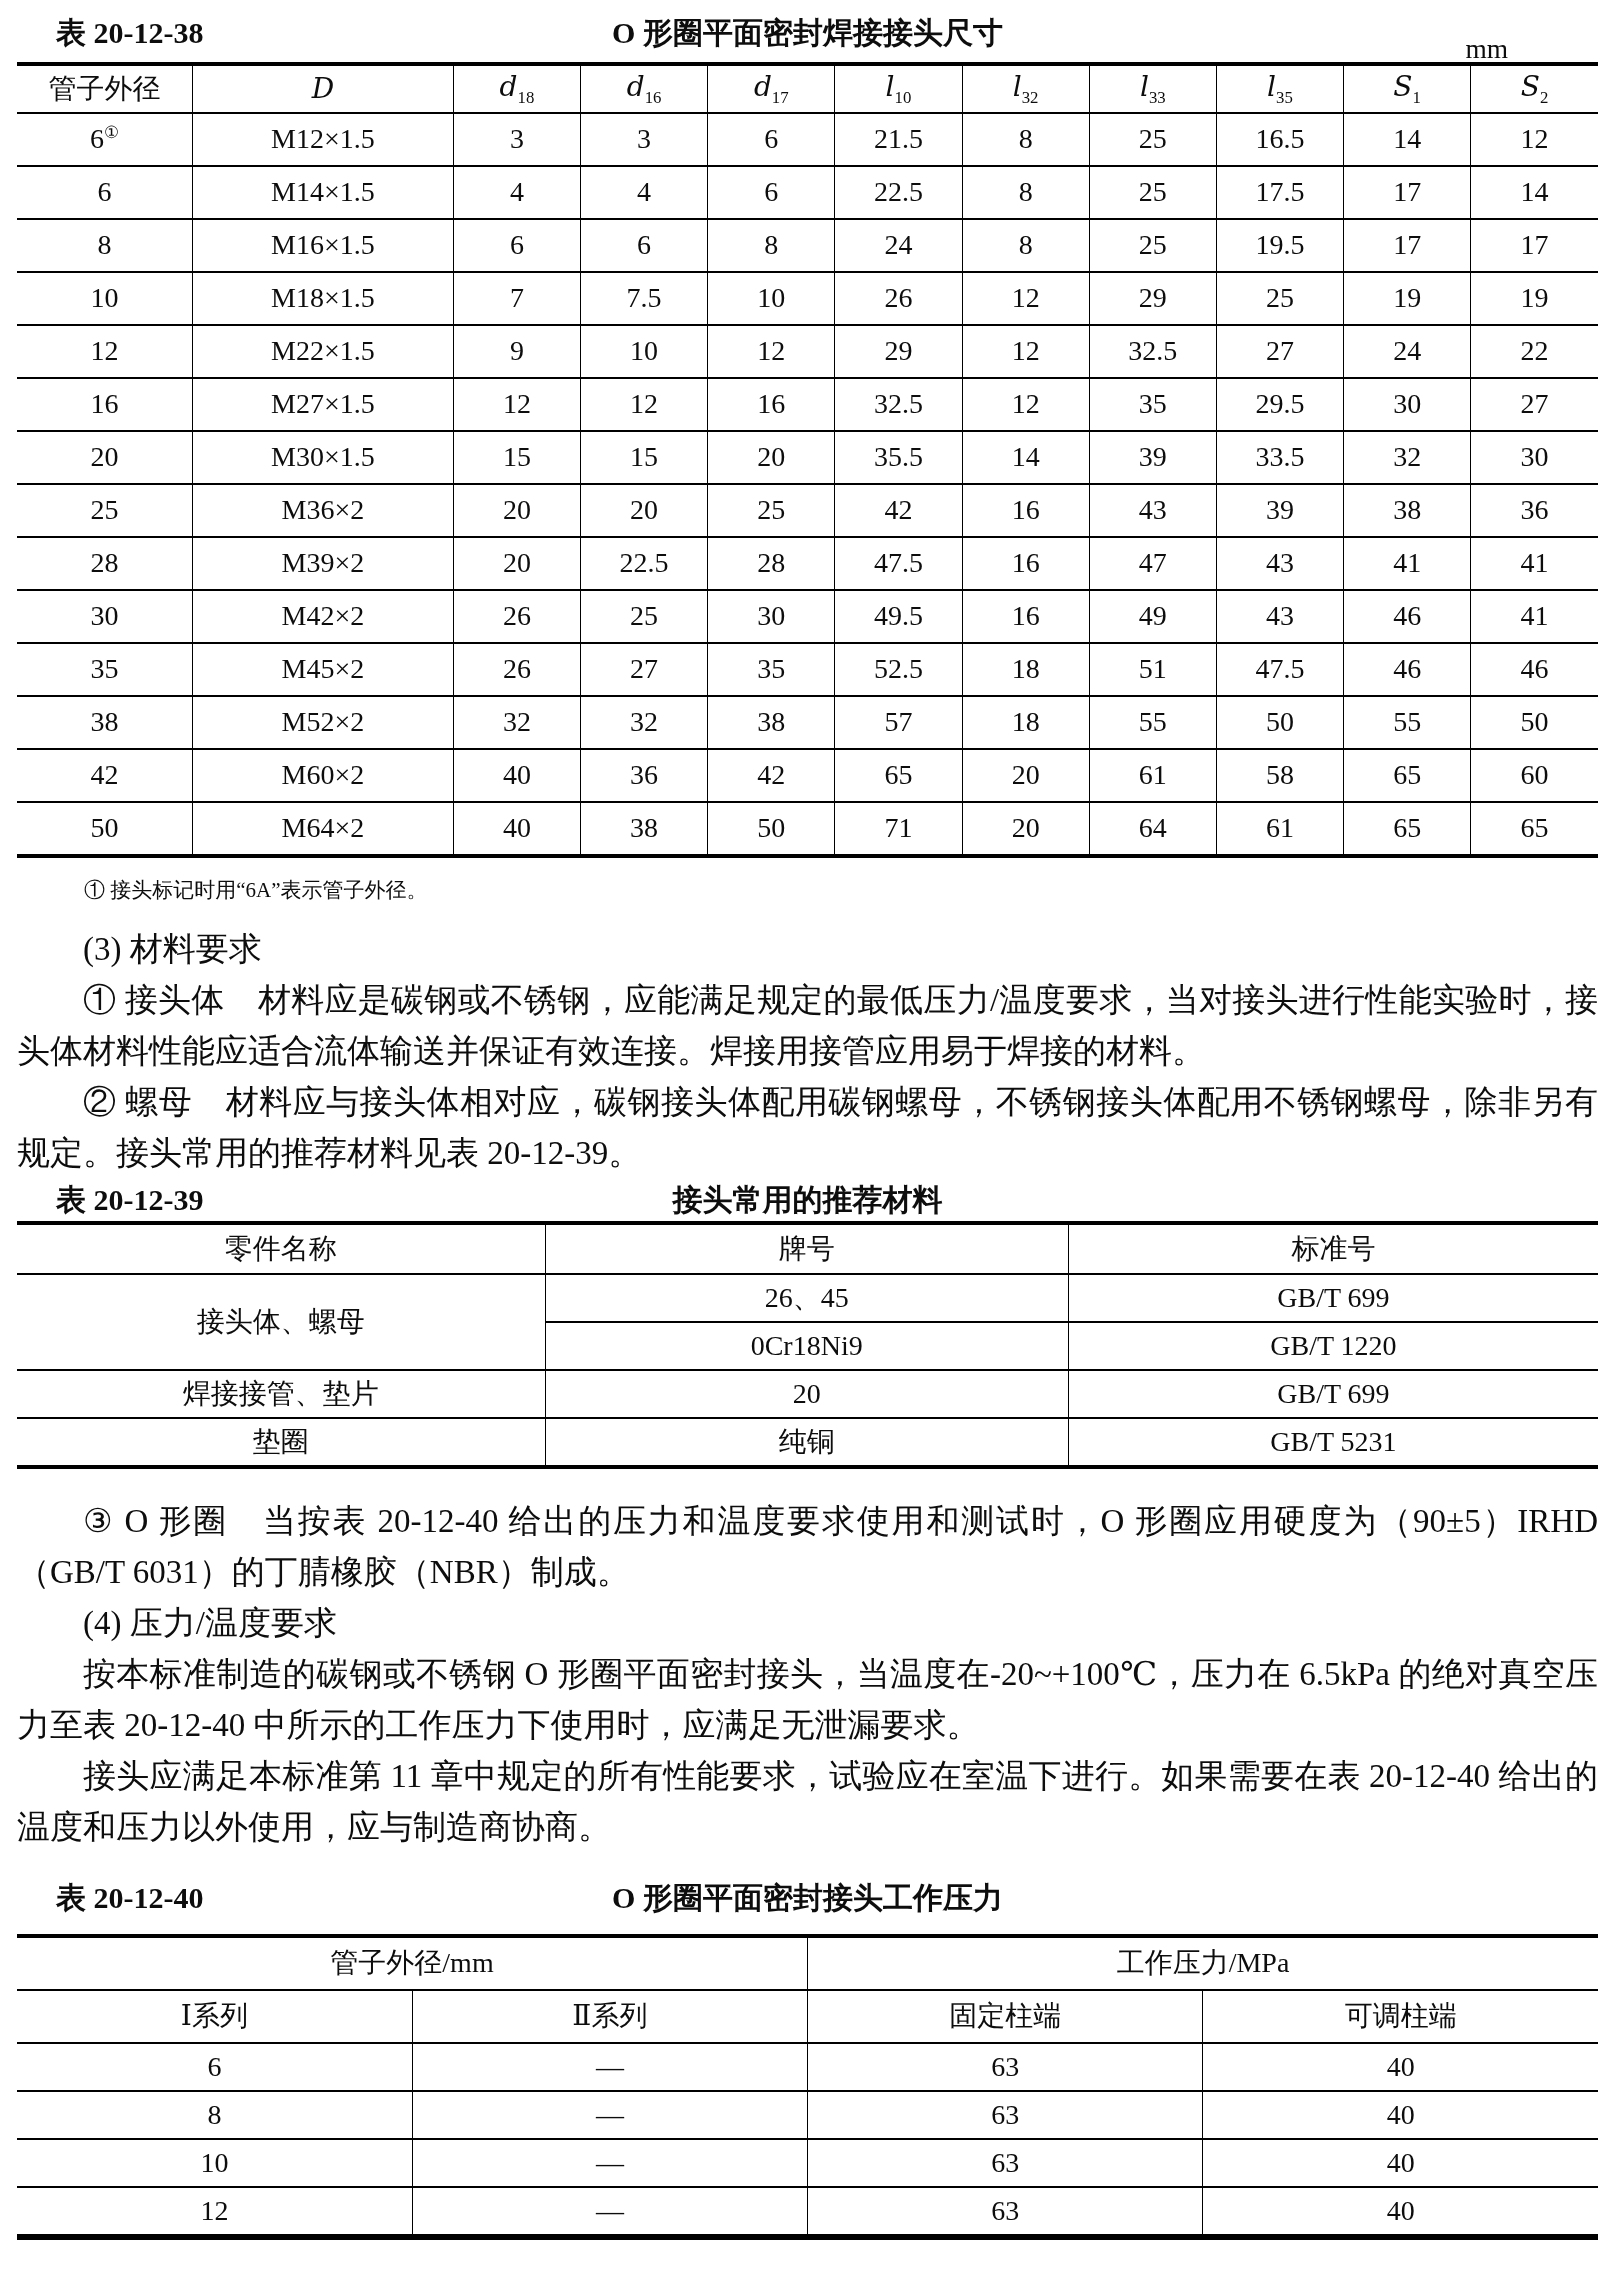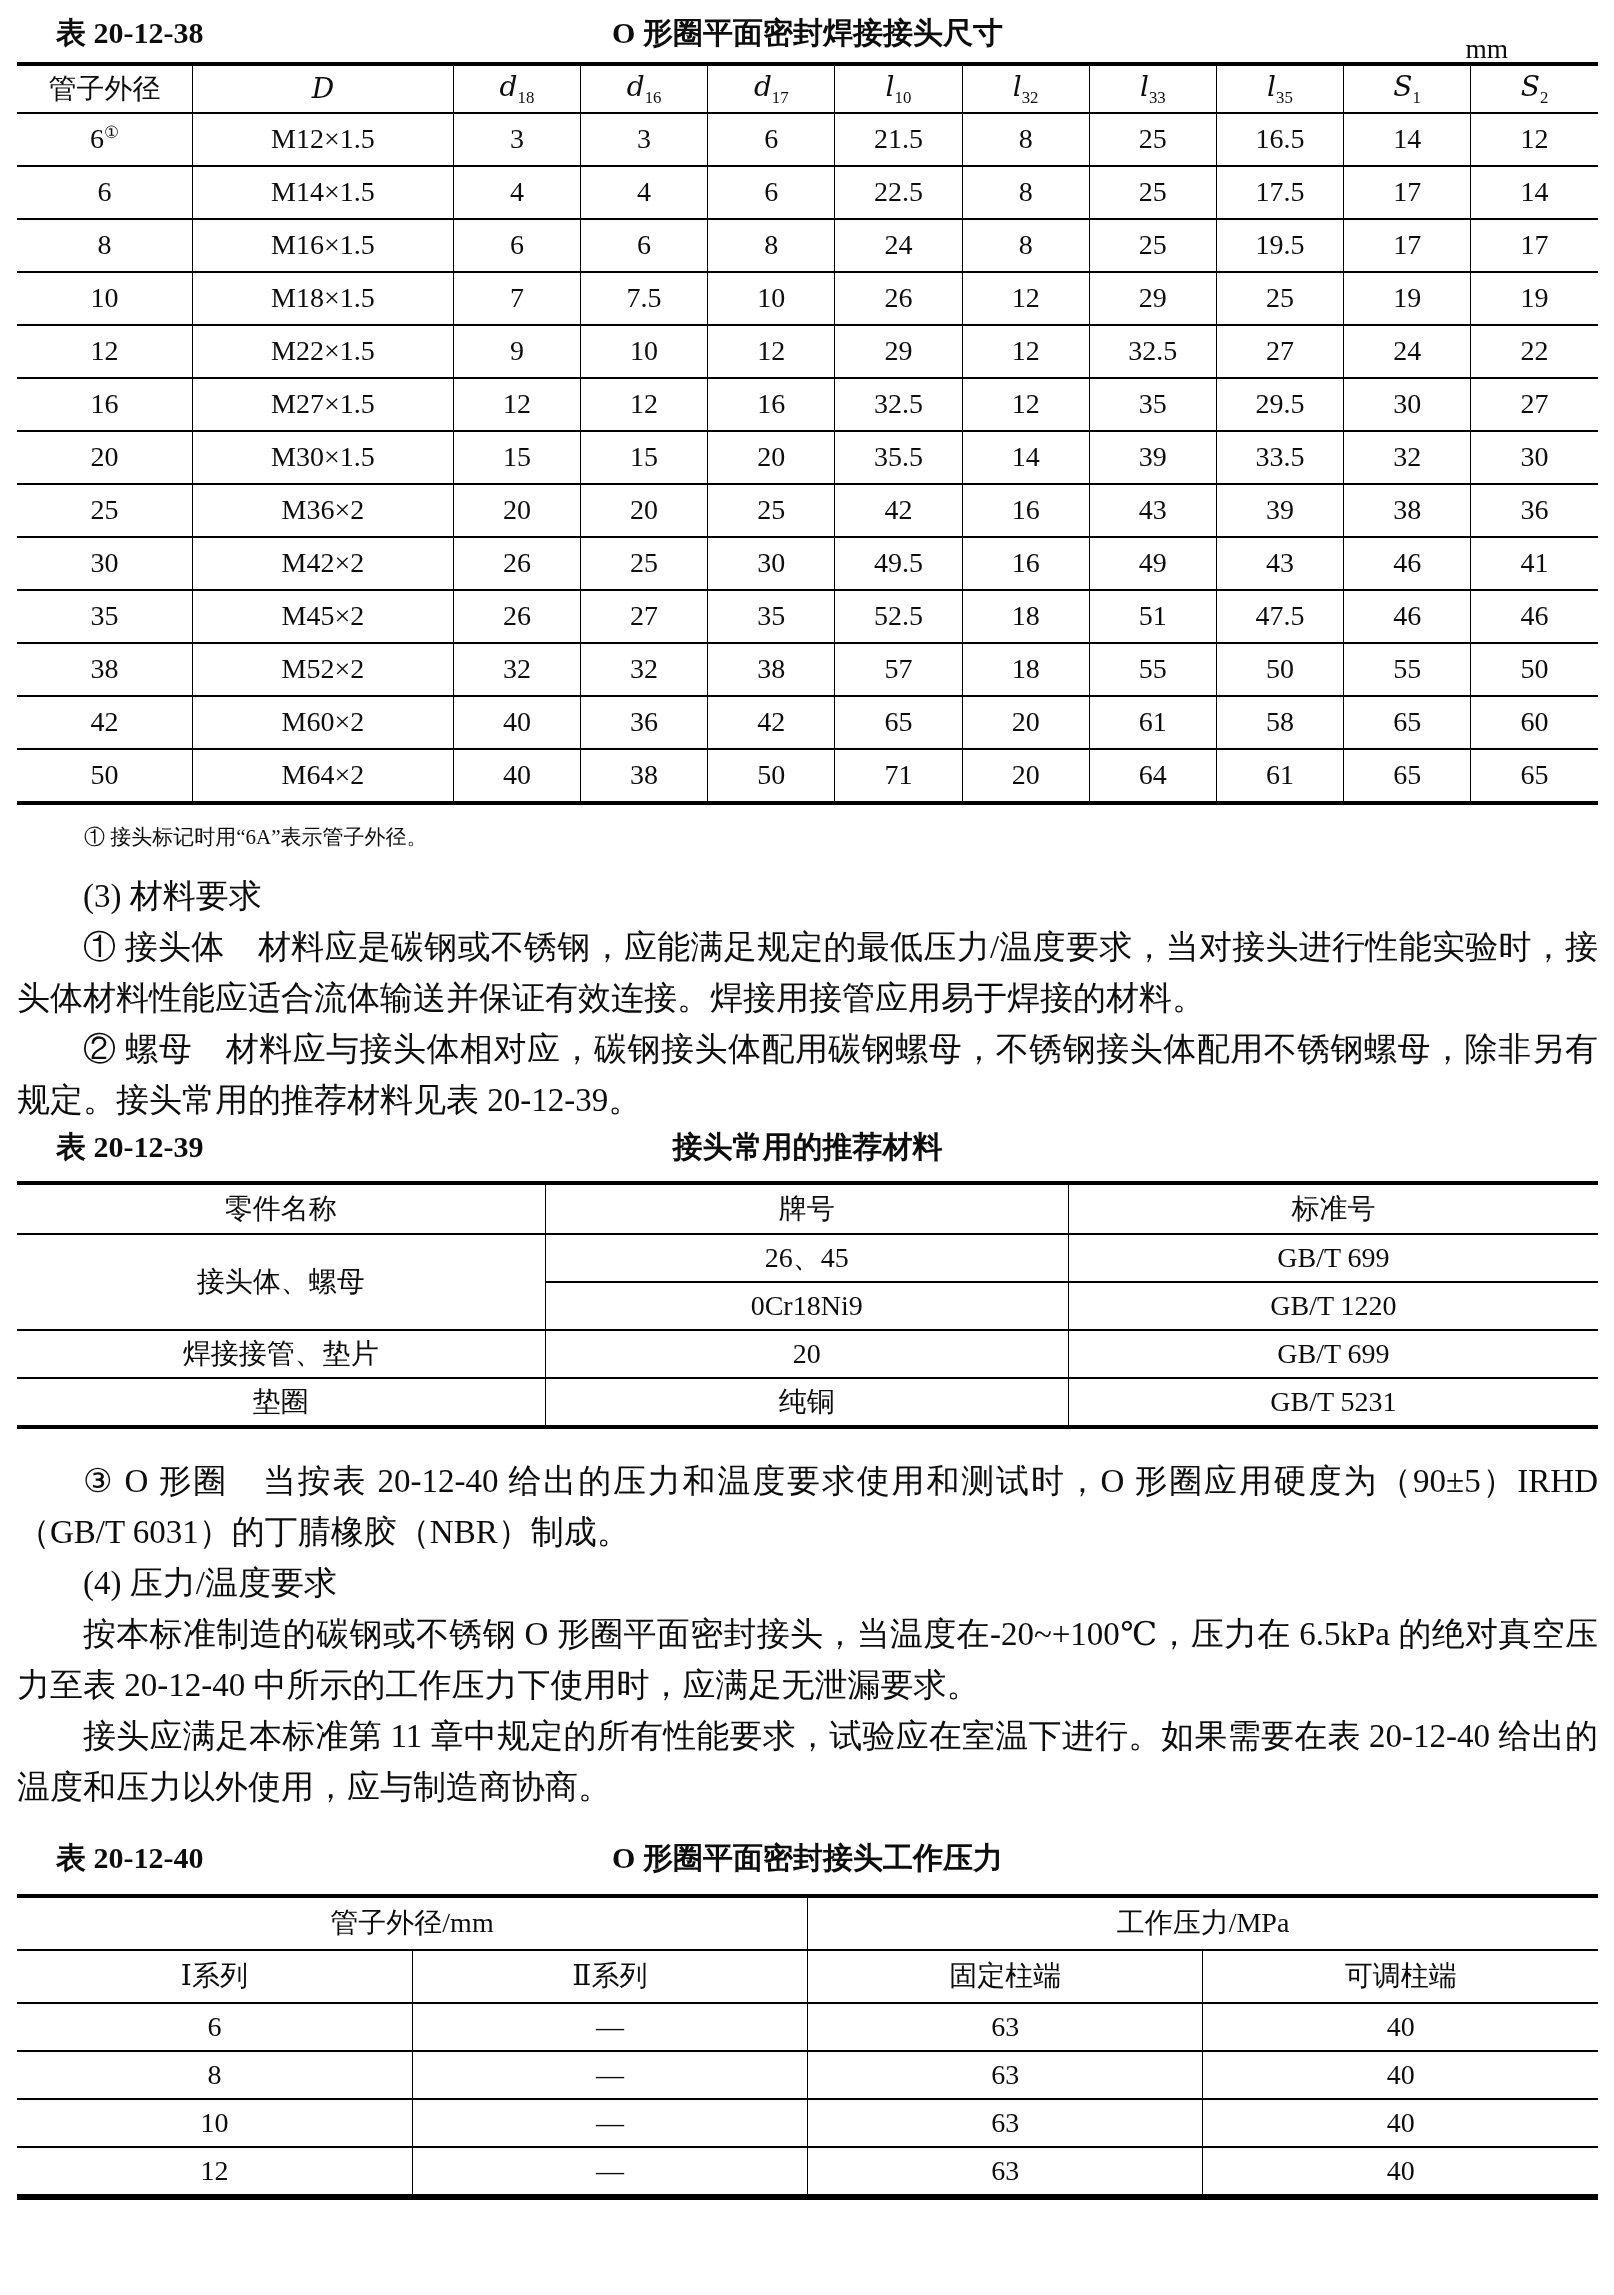--- a/index.html
+++ b/index.html
@@ -30,21 +30,21 @@
     overflow:hidden;white-space:nowrap;
   }
   table.dtable .bl{border-left:1.7px solid #000;}
   table.t38 th{height:46px;}
   table.t38 td{height:51px;}
   table.t39 th{height:48px;}
   table.t39 td{height:46px;}
   table.t40 th{height:51px;}
   table.t40 td{height:46px;}
   .t38-wrap{margin-top:8.6px;}
-  .t39-wrap{margin-top:14px;}
+  .t39-wrap{margin-top:1px;}
   .t40-wrap{margin-top:15.4px;}
   i.var{font-style:italic;font-family:"DejaVu Serif",serif;}
   sub{font-size:60%;}
   sup{font-size:60%;}
 
   
   .footnote{margin:13.7px 0 0 67px;font-size:21px;line-height:39px;}
   .textblock{margin-top:13.7px;}
   .para{font-size:33px;line-height:51px;text-indent:2em;margin:0;text-align:justify;}
   .cap39{}
@@ -190,20 +190,33 @@
             <td class="bl">20</td>
             <td class="bl">25</td>
             <td class="bl">42</td>
             <td class="bl">16</td>
             <td class="bl">43</td>
             <td class="bl">39</td>
             <td class="bl">38</td>
             <td class="bl">36</td>
           </tr>
           <tr>
+            <td>28</td>
+            <td class="bl">M39×2</td>
+            <td class="bl">20</td>
+            <td class="bl">22.5</td>
+            <td class="bl">28</td>
+            <td class="bl">47.5</td>
+            <td class="bl">16</td>
+            <td class="bl">47</td>
+            <td class="bl">43</td>
+            <td class="bl">41</td>
+            <td class="bl">41</td>
+          </tr>
+          <tr>
             <td>30</td>
             <td class="bl">M42×2</td>
             <td class="bl">26</td>
             <td class="bl">25</td>
             <td class="bl">30</td>
             <td class="bl">49.5</td>
             <td class="bl">16</td>
             <td class="bl">49</td>
             <td class="bl">43</td>
             <td class="bl">46</td>

